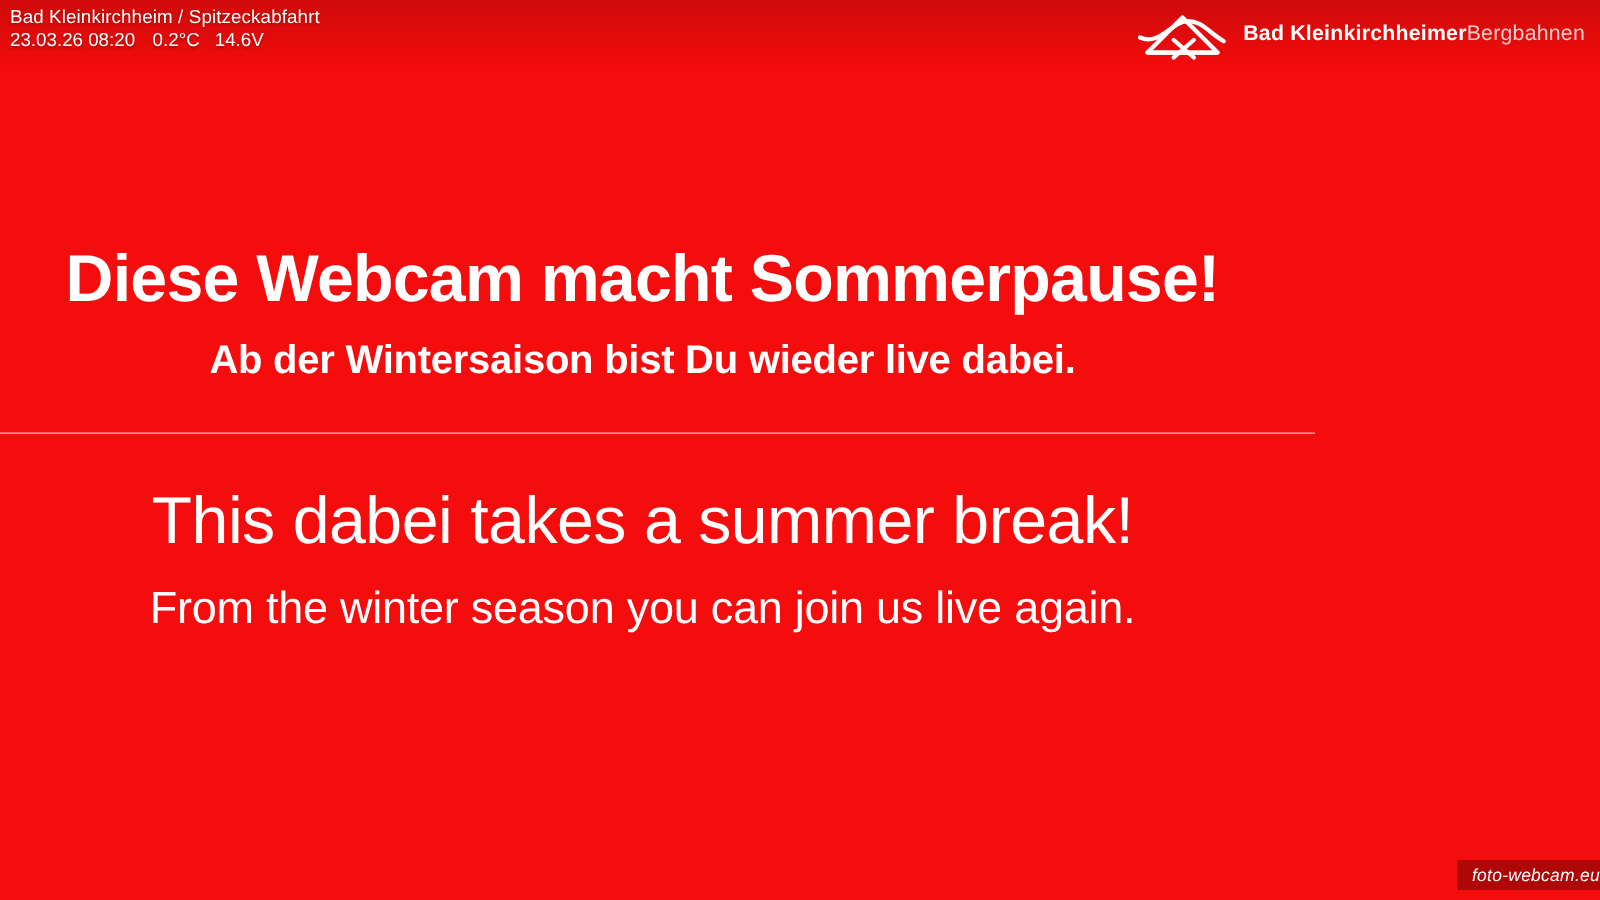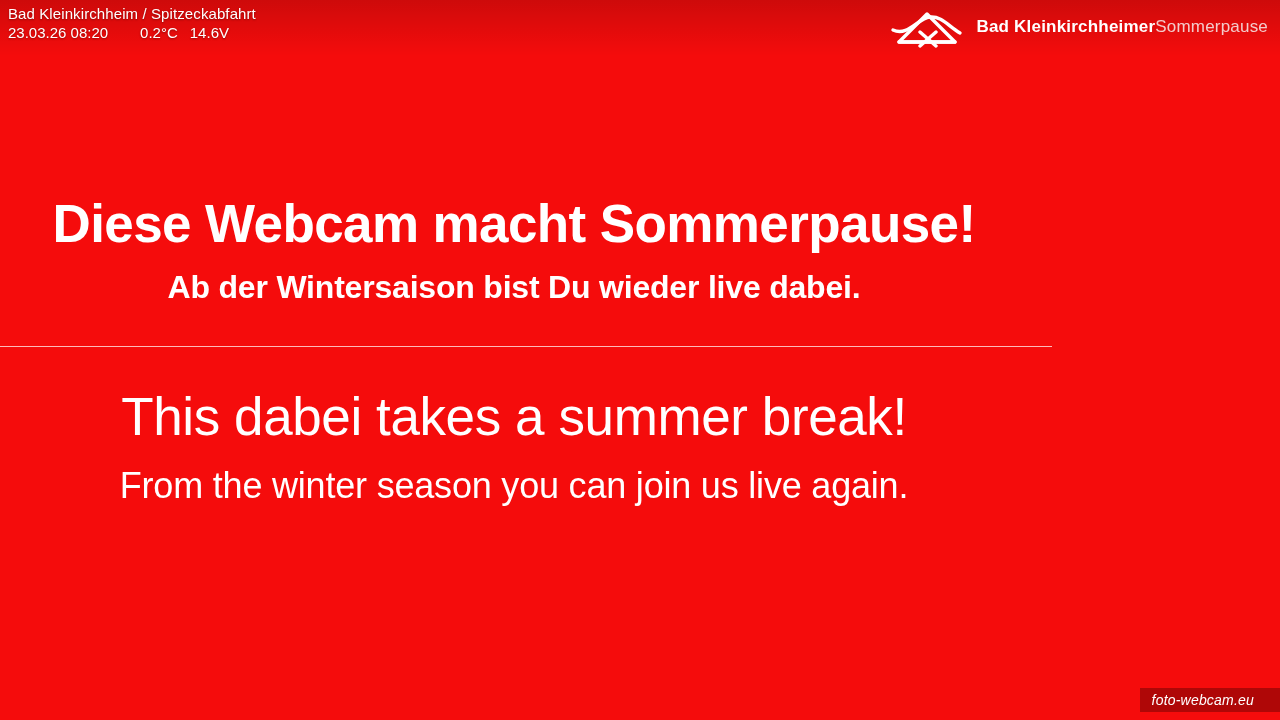--- a/index.html
+++ b/index.html
@@ -43,21 +43,21 @@
     letter-spacing: 0.1px;
     white-space: nowrap;
   }
   #telemetry-row {
     font-size: 15px;
     font-weight: 400;
     white-space: nowrap;
     display: flex;
     align-items: baseline;
   }
-  #telemetry-datetime { margin-right: 32px; }
+  #telemetry-datetime { margin-right: 14px; }
   #telemetry-temp { margin-right: 12px; }
 
   
   #brand-logo {
     position: absolute;
     right: 12px;
     top: 6px;
     display: flex;
     align-items: center;
     gap: 12px;
@@ -131,21 +131,21 @@
     letter-spacing: -0.2px;
     line-height: 1.1;
     margin: 20px 0 0 0;
   }
 
   
   #watermark {
     position: absolute;
     right: 0;
     bottom: 8px;
-    padding: 4px 26px 4px 12px;
+    padding: 4px 0 4px 12px;
     background: rgba(60,0,0,0.38);
     color: #ffffff;
     font-size: 14px;
     font-style: italic;
     font-weight: 400;
     letter-spacing: 0.2px;
     white-space: nowrap;
   }
 </style>
 </head>
@@ -171,21 +171,21 @@
 
       <path d="M3 24 C 18 31, 28 12, 40 11 C 52 10, 58 20, 70 27"></path>
 
       <path d="M30 26 L46 40"></path>
       <path d="M46 26 L30 40"></path>
 
       <path d="M9 36 L65 36"></path>
     </svg>
     <div id="brand-text">
       <span id="brand-line1">Bad Kleinkirchheimer</span>
-      <span id="brand-line2">Sommerpause</span>
+      <span id="brand-line2">Bergbahnen</span>
     </div>
   </div>
 
   <div id="message-block">
     <h1 class="msg-headline-de">Diese Webcam macht Sommerpause!</h1>
     <h2 class="msg-subline-de">Ab der Wintersaison bist Du wieder live dabei.</h2>
 
     <div id="lang-divider"></div>
 
     <h1 class="msg-headline-en">This dabei takes a summer break!</h1>

